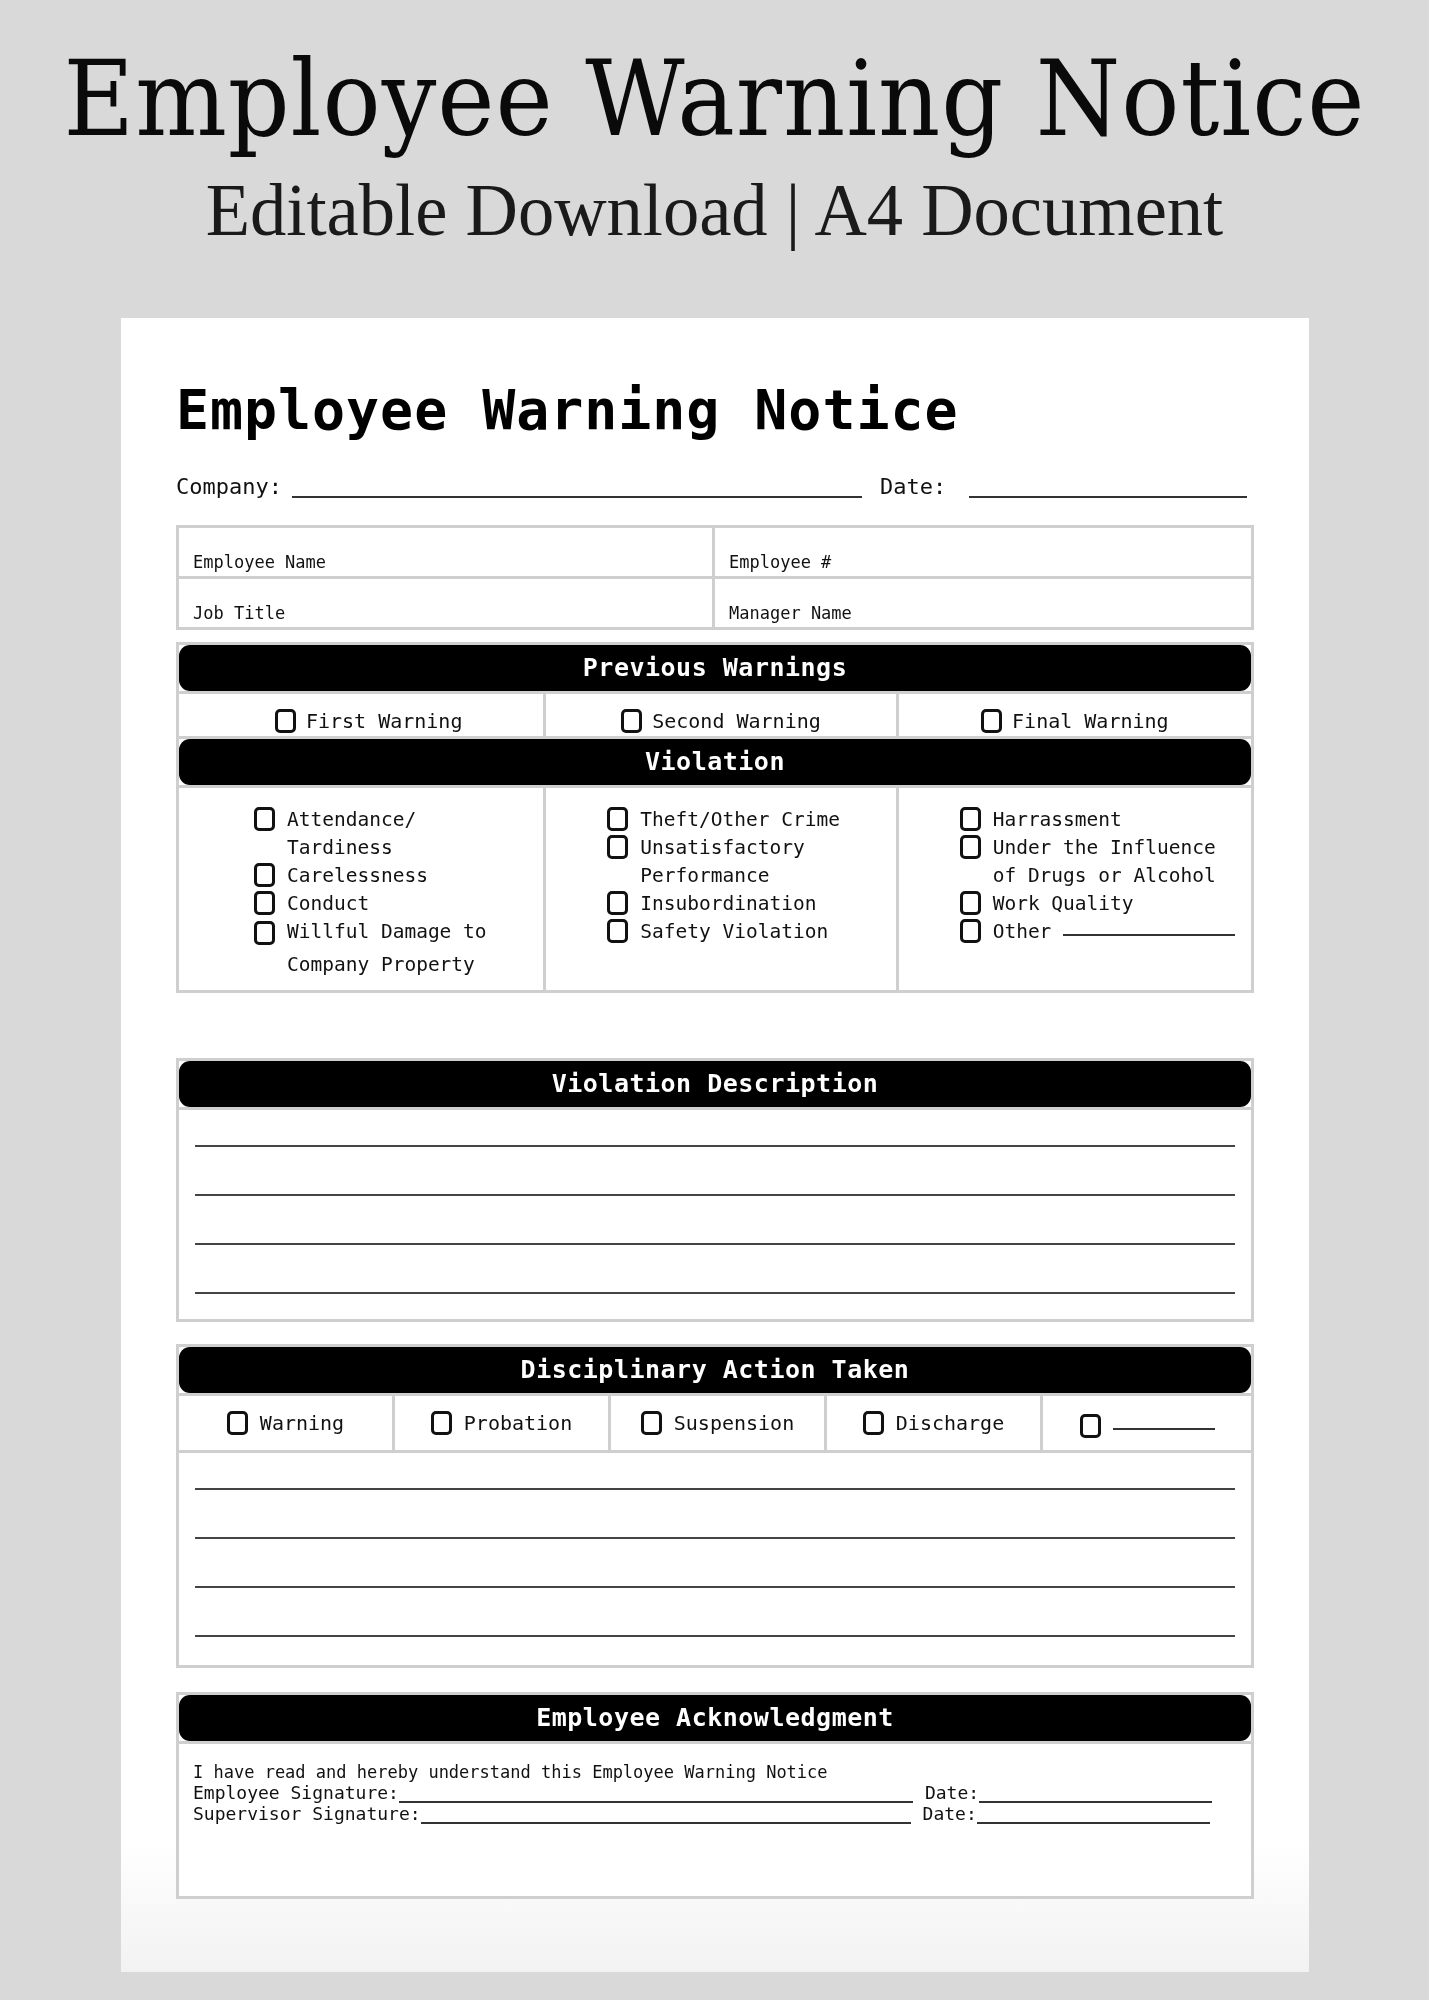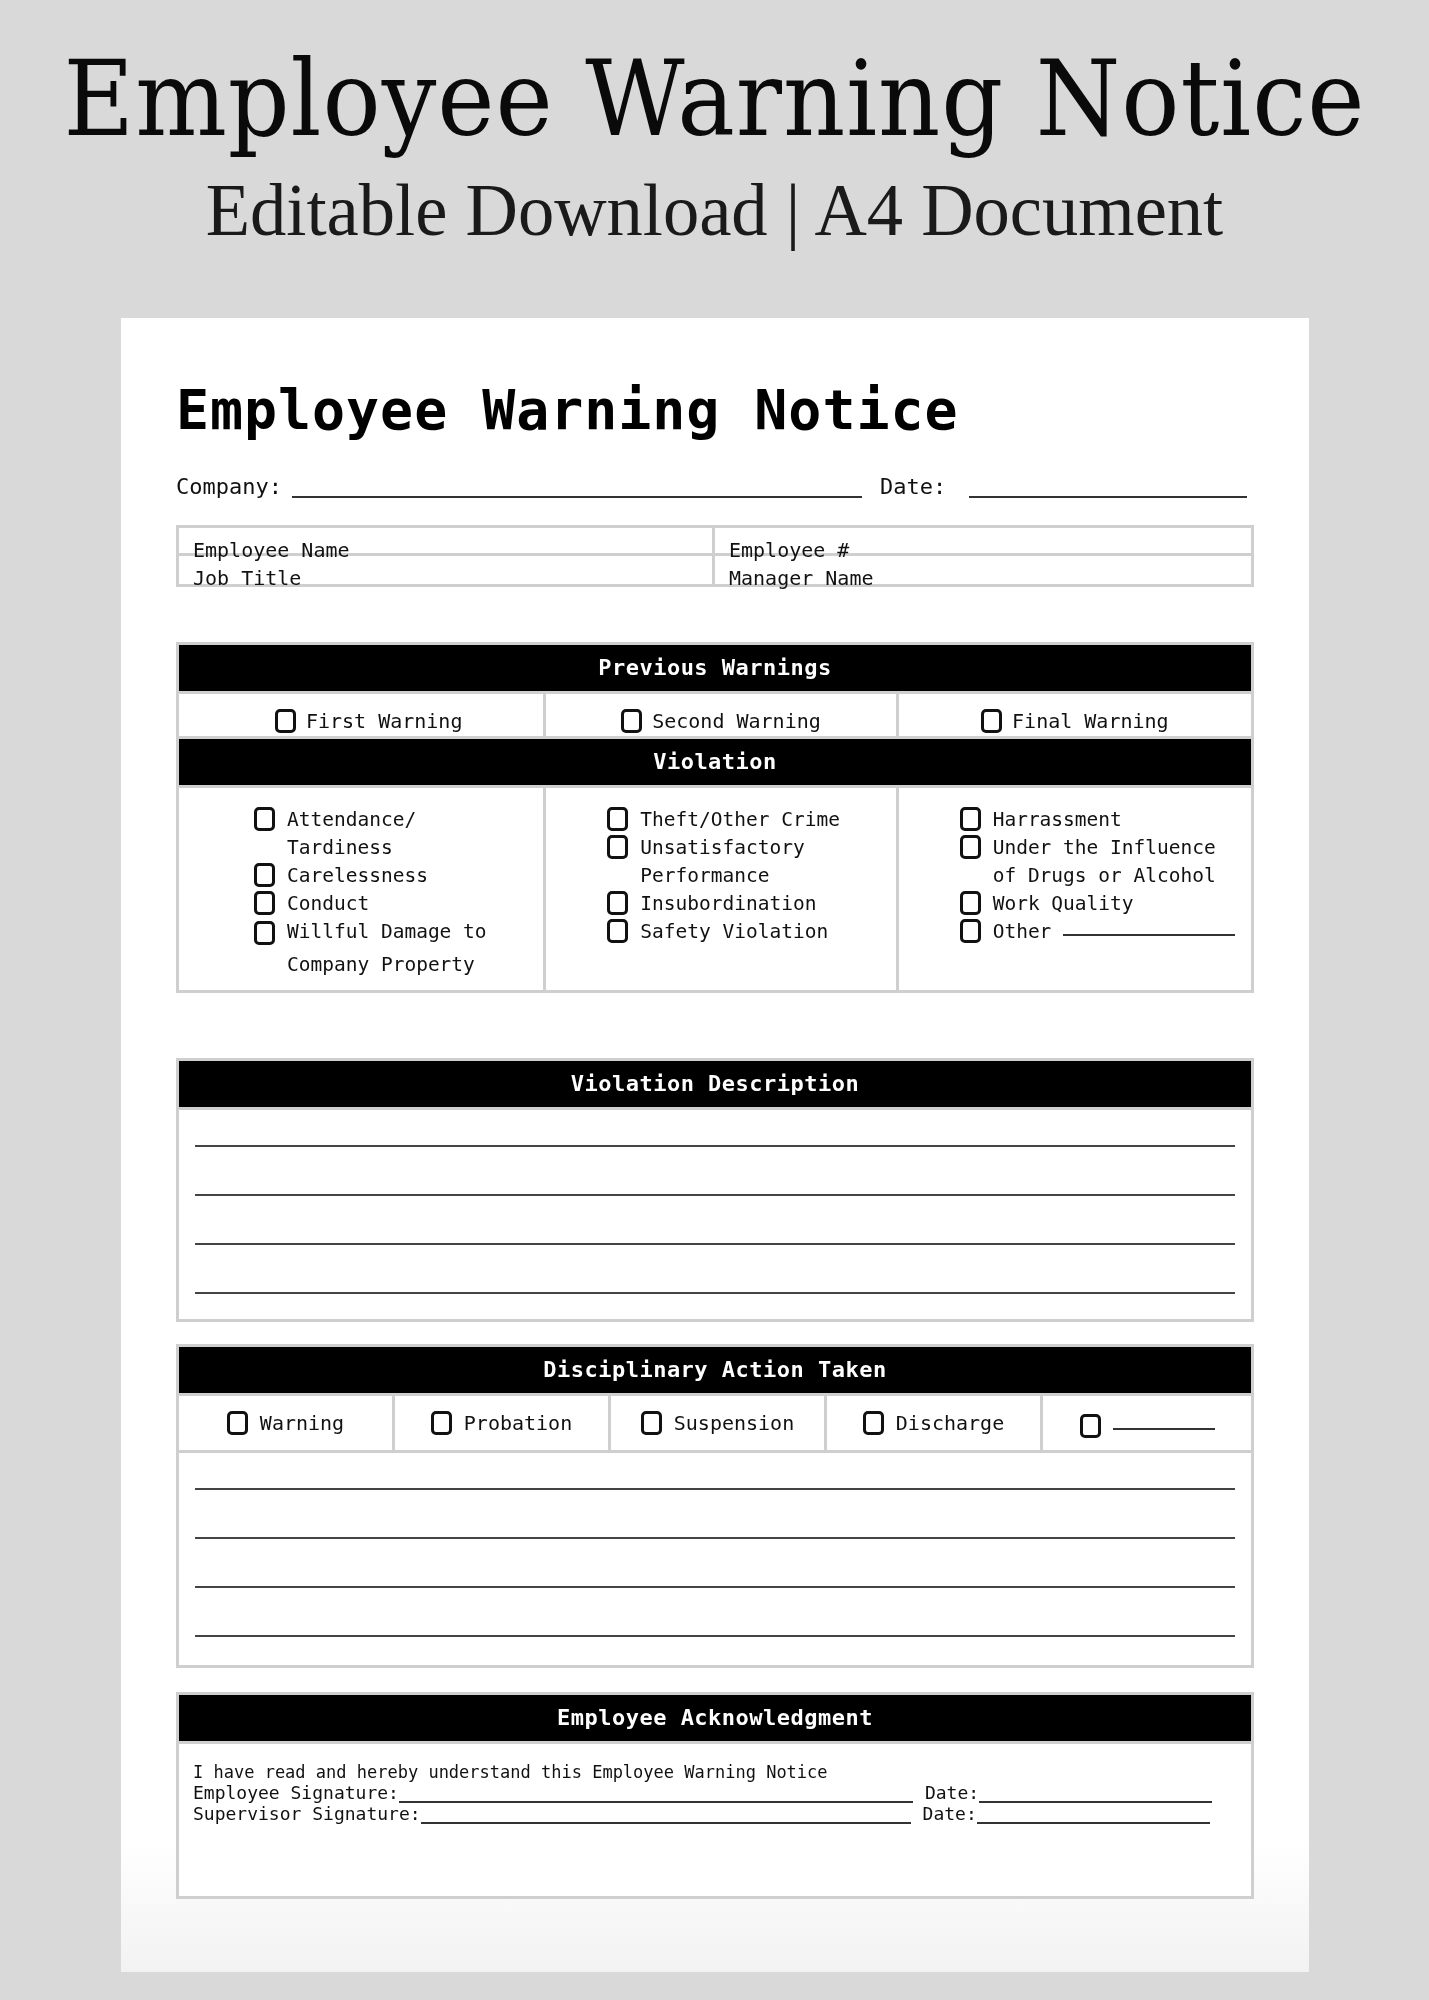--- a/index.html
+++ b/index.html
@@ -18,26 +18,26 @@
 
   .doc-title { position: absolute; left: 176px; top: 377px; font-size: 56px; font-weight: bold;
     letter-spacing: 1px; color: #000; font-family: "DejaVu Sans Mono", monospace; transform: scaleX(0.98); transform-origin: left; }
 
   .line-row { position: absolute; top: 472px; left: 176px; width: 1078px; height: 30px; font-size: 22px; }
   .line-row .lbl { position: absolute; top: 2px; }
   .line-row .uline { position: absolute; top: 24px; border-bottom: 2px solid #333; height: 0; }
 
   .box { position: absolute; left: 176px; width: 1078px; border: 3px solid #cfcfcf; background: #fff; }
   .grid2 { display: grid; grid-template-columns: 1fr 1fr; }
-  .grid2 .cell { height: 28px; padding: 10px 14px; font-size: 20px; border-right: 3px solid #cfcfcf; border-bottom: 3px solid #cfcfcf; }
+  .grid2 .cell { height: 40px; padding: 24px 14px; font-size: 17px; border-right: 3px solid #cfcfcf; border-bottom: 3px solid #cfcfcf; }
   .grid2 .cell:nth-child(2n) { border-right: none; }
   .grid2 .cell.last { border-bottom: none; }
 
-  .sec-head { background: #000; color: #fff; text-align: center; font-weight: bold; font-size: 22px;
-    height: 46px; line-height: 46px; letter-spacing: 0.5px; }
+  .sec-head { background: #000; color: #fff; text-align: center; font-weight: bold; font-size: 25px;
+    height: 46px; line-height: 46px; letter-spacing: 0.5px; border-radius: 11px; }
 
   .cols3 { display: grid; grid-template-columns: 1fr 1fr 1fr; padding-left: 15px; }
   .cols3 > .col { border-right: 3px solid #cfcfcf; }
   .cols3 > .col:last-child { border-right: none; }
 
   .cb { display: inline-block; width: 21px; height: 24px; border: 3px solid #111; border-radius: 5px; vertical-align: middle; flex: none; }
 
   .pw-item { height: 53px; display: flex; align-items: center; justify-content: center; font-size: 20px; gap: 10px; }
 
   .vio-col { padding: 18px 0 0 60px; font-size: 19.5px; line-height: 28px; height: 202px; }

